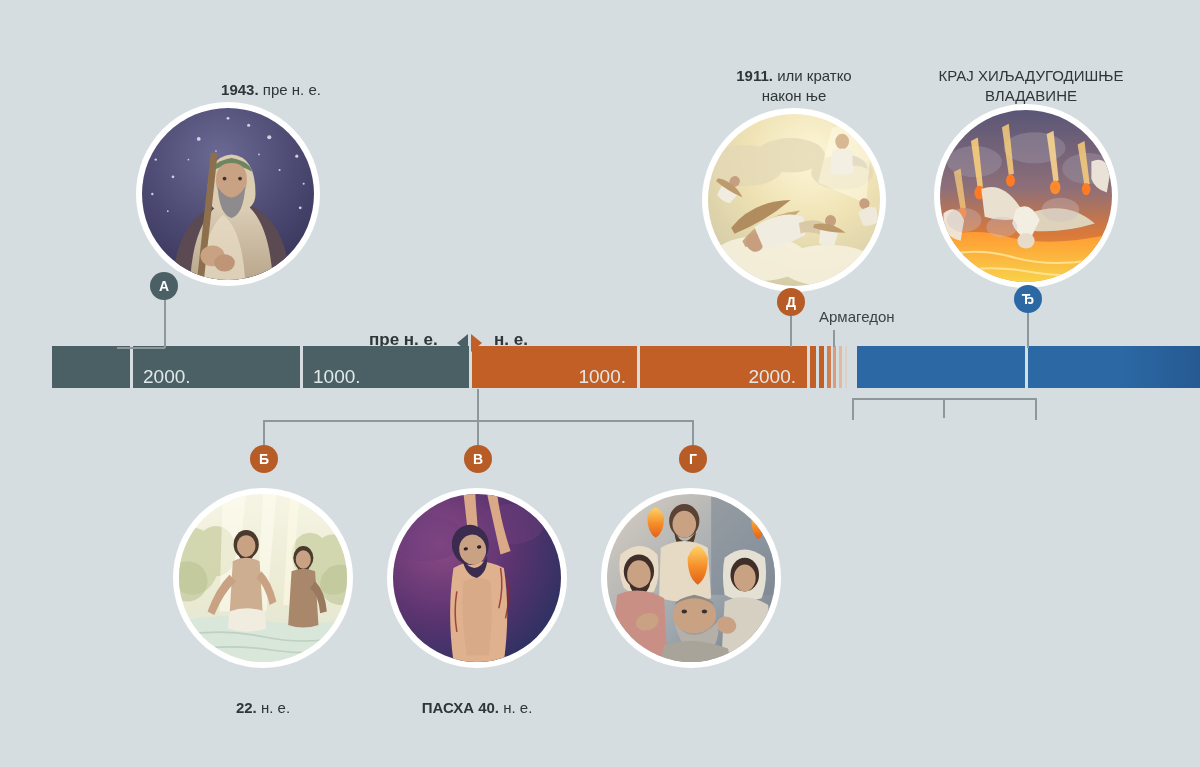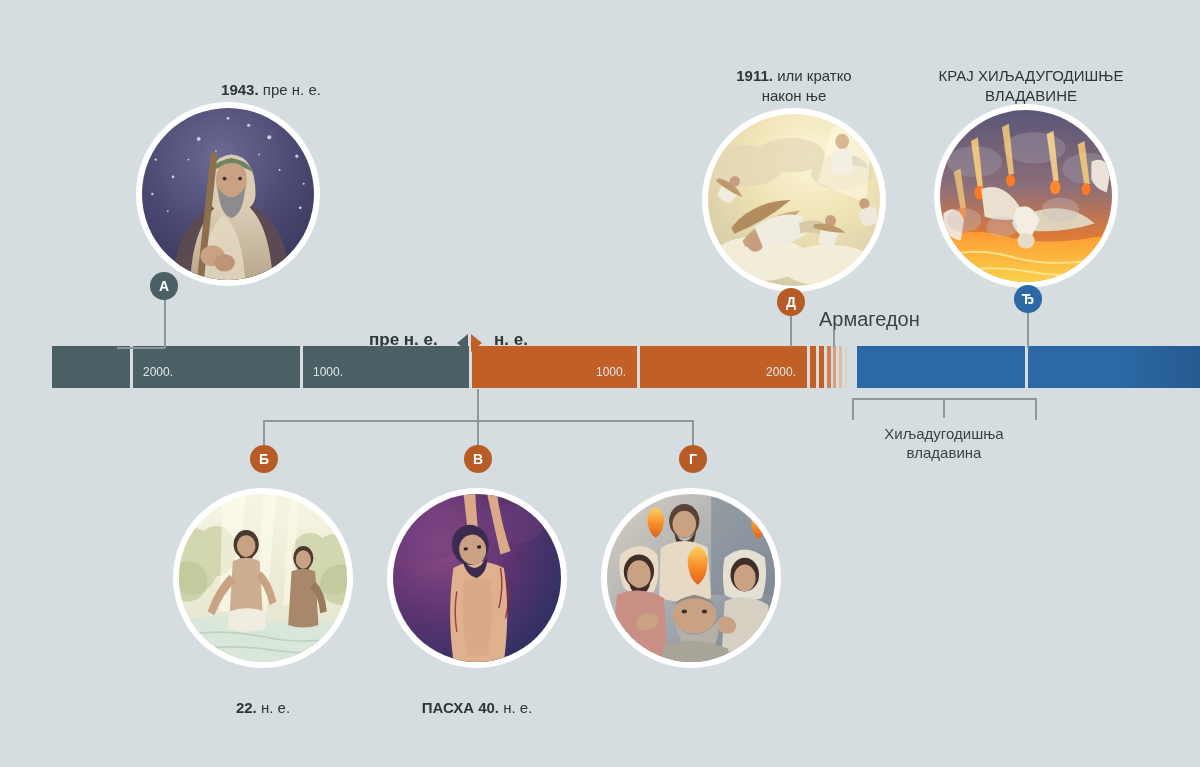--- a/index.html
+++ b/index.html
@@ -57,22 +57,22 @@
   .marker.blue{background:#2b68a4;}
 
   .leader{position:absolute;background:#8c989c;z-index:3;}
   .leader.v{width:1.5px;}
   .leader.h{height:1.5px;}
 
   
   .bar{position:absolute;top:346px;height:42px;}
   .seg{position:absolute;top:0;height:42px;box-sizing:border-box;}
   .seg .lbl{
-    position:absolute;bottom:9px;
-    font-size:12px;color:#e2e8ea;font-weight:normal;
+    position:absolute;bottom:0;
+    font-size:19px;color:#e2e8ea;font-weight:normal;
   }
   .seg .lbl.left{left:10px;}
   .seg .lbl.right{right:11px;}
 
   .eralabel{
     position:absolute;
     font-size:17px;font-weight:bold;color:#2e3638;
     top:330px;
   }
   .tri{position:absolute;width:0;height:0;top:334px;}
@@ -86,21 +86,21 @@
   }
 
   
   .bracket{position:absolute;}
   .bracket .line{position:absolute;background:#8c989c;}
   .bracket-label{
     position:absolute;text-align:center;color:#3a4446;
     font-size:15px;line-height:19px;white-space:pre-line;
   }
   .armg{
-    position:absolute;font-size:20px;color:#3a4446;
+    position:absolute;font-size:15px;color:#3a4446;
   }
 </style>
 </head>
 <body>
 
 <div class="stage">
 
   <div class="caption" style="left:32px;top:60px;width:390px;">
     <b>1943.</b><span class="norm"> пре н. е.</span>
   </div>
@@ -343,22 +343,20 @@
 
   <div class="armg" style="left:775px;top:308px;">Армагедон</div>
   <div class="leader v" style="left:789px;top:330px;height:17px;"></div>
 
   <div class="bracket" style="left:808px;top:390px;width:185px;height:30px;">
     <div class="line" style="left:0;top:8px;width:1.5px;height:22px;"></div>
     <div class="line" style="left:0;top:8px;width:185px;height:1.5px;"></div>
     <div class="line" style="left:183px;top:8px;width:1.5px;height:22px;"></div>
     <div class="line" style="left:91px;top:8px;width:1.5px;height:20px;"></div>
   </div>
-  <div class="bracket-label" style="left:790px;top:424px;width:220px;">Хиљадугодишња
-владавина</div>
 
   <div class="leader v" style="left:433px;top:389px;height:32px;"></div>
   <div class="leader h" style="left:219px;top:420px;width:430px;"></div>
   <div class="leader v" style="left:219px;top:420px;height:26px;"></div>
   <div class="leader v" style="left:433px;top:420px;height:26px;"></div>
   <div class="leader v" style="left:648px;top:420px;height:26px;"></div>
 
   <div class="marker orange" style="left:206px;top:445px;">Б</div>
   <div class="marker orange" style="left:420px;top:445px;">В</div>
   <div class="marker orange" style="left:635px;top:445px;">Г</div>

